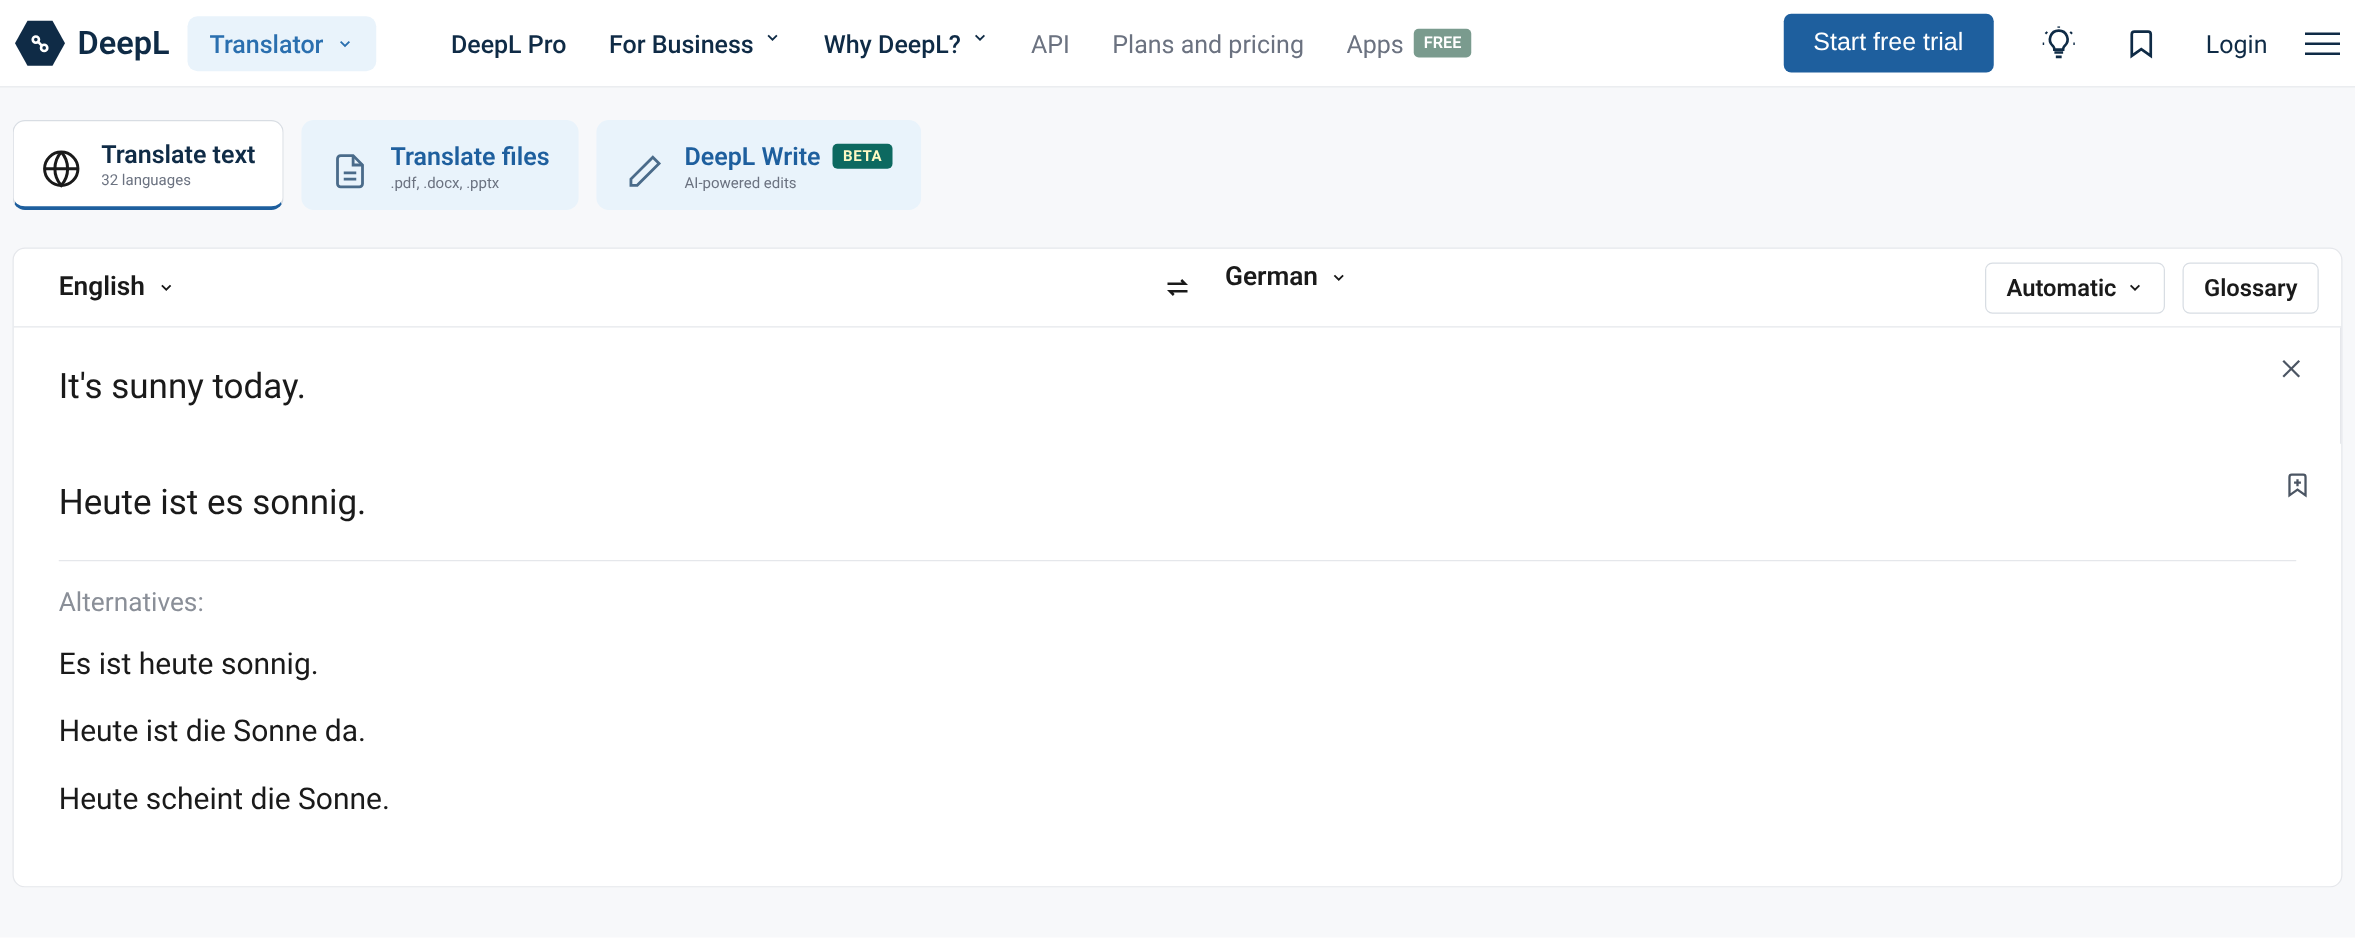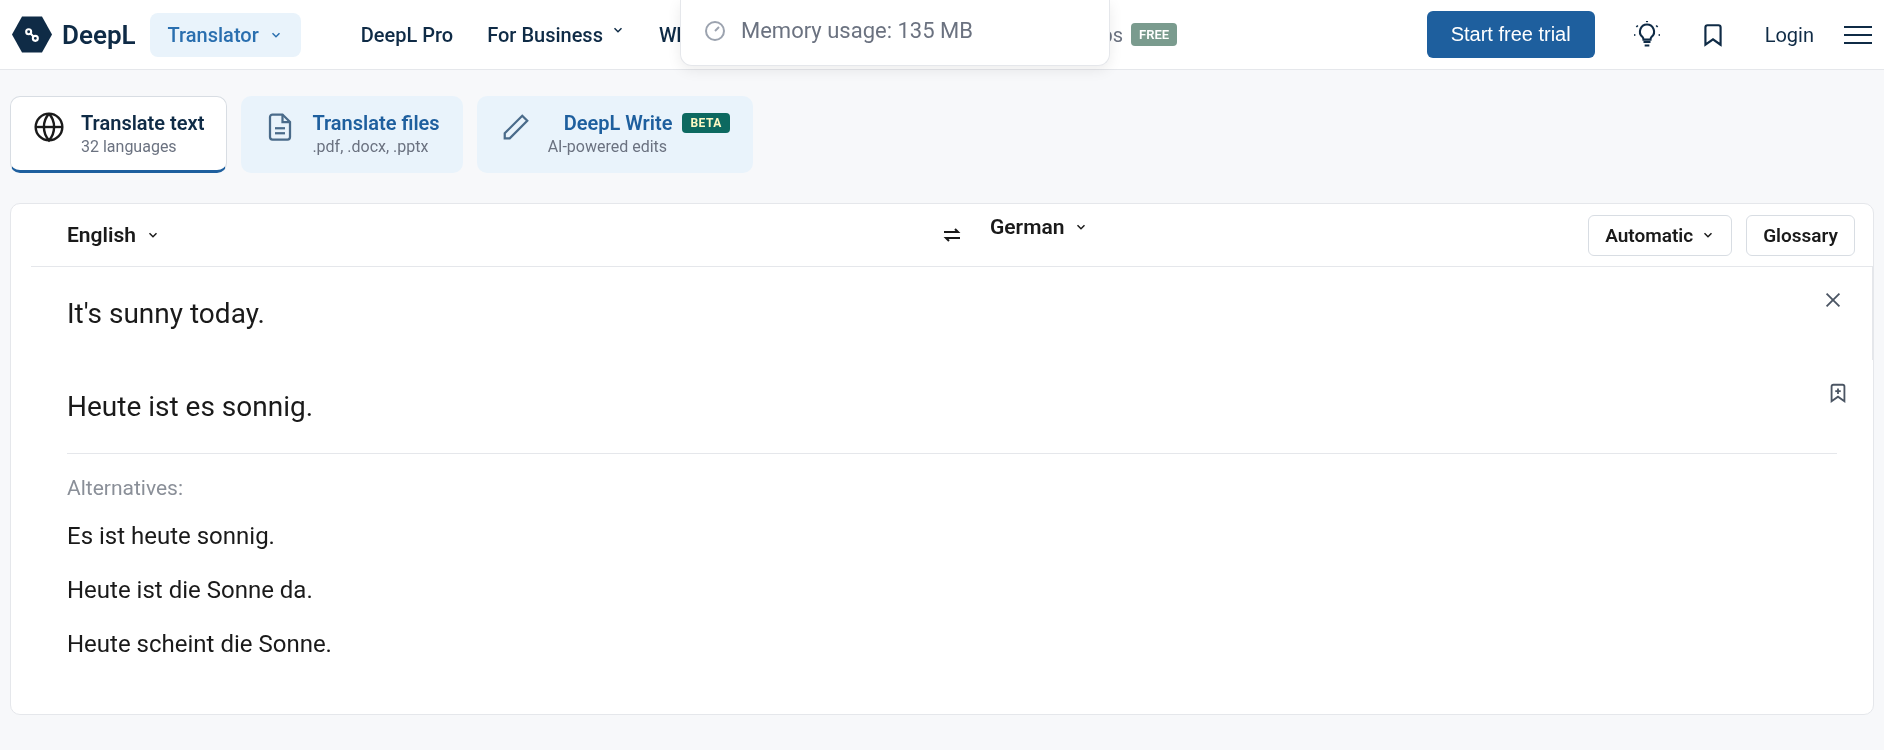--- a/index.html
+++ b/index.html
@@ -18,32 +18,32 @@
 .spacer { flex: 1; }
 .cta { background: #1e5f9e; color: #fff; border: none; padding: 12px 24px; border-radius: 6px; font-size: 20px; font-weight: 500; cursor: pointer; margin-left: 30px; }
 .icon-btn { width: 28px; height: 28px; display: flex; align-items: center; justify-content: center; cursor: pointer; color: #0F2B46; margin-left: 38px; }
 .login { font-size: 20px; color: #0F2B46; margin-left: 38px; cursor: pointer; }
 .burger { margin-left: 30px; cursor: pointer; }
 .burger div { width: 28px; height: 2px; background: #0F2B46; margin: 6px 0; }
 
 .overlay { position: absolute; top: 0; left: 680px; width: 430px; background: #fff; border: 1px solid #e5e7eb; border-top: none; border-radius: 0 0 12px 12px; box-shadow: 0 4px 14px rgba(0,0,0,0.08); padding: 18px 22px 22px; display: flex; align-items: center; gap: 14px; color: #6b7280; font-size: 22px; }
 
 .mode-tabs { display: flex; gap: 14px; padding: 26px 10px 0; }
-.mode-tab { display: flex; align-items: flex-start; gap: 16px; padding: 14px 22px; border-radius: 10px; cursor: pointer; border: 1px solid transparent; }
+.mode-tab { display: flex; align-items: flex-end; gap: 16px; padding: 14px 22px; border-radius: 10px; cursor: pointer; border: 1px solid transparent; }
 .mode-tab.active { background: #fff; border: 1px solid #d8dde3; border-bottom: 3px solid #1e5f9e; }
 .mode-tab.inactive { background: #E9F3FB; }
 .mode-icon { width: 32px; height: 32px; color: #4a6b8a; display: flex; align-items: center; justify-content: center; }
 .mode-tab.active .mode-icon { color: #1a1a1a; }
 .mode-title { font-size: 20px; font-weight: 600; color: #0F2B46; }
 .mode-tab.inactive .mode-title { color: #1e5f9e; }
-.mode-sub { font-size: 16px; color: #6b7280; margin-top: 2px; }
+.mode-sub { font-size: 12px; color: #6b7280; margin-top: 2px; }
 .beta-badge { background: #0d6960; color: #fef9c3; font-size: 12px; font-weight: 700; padding: 3px 8px; border-radius: 4px; margin-left: 10px; letter-spacing: 0.5px; }
-.mode-title-row { display: flex; align-items: center; margin-left: 16px; }
-
-.translator-box { margin: 30px 10px 0; background: #fff; border: 1px solid #e5e7eb; border-radius: 10px; padding-left: 20px; }
+.mode-title-row { display: flex; align-items: center; }
+
+.translator-box { margin: 30px 10px 0; background: #fff; border: 1px solid #e5e7eb; border-radius: 10px; }
 .lang-bar { display: flex; align-items: center; height: 62px; position: relative; }
 .lang-left { flex: 1; padding-left: 36px; }
 .lang-right { flex: 1; padding-left: 40px; display: flex; align-items: flex-start; }
 .lang-sel { display: flex; align-items: center; gap: 10px; font-size: 21px; font-weight: 600; color: #1a1a1a; cursor: pointer; }
 .swap { position: absolute; left: 50%; transform: translateX(-50%); cursor: pointer; color: #1a1a1a; }
 .right-controls { margin-left: auto; display: flex; gap: 14px; padding-right: 18px; }
 .pill-btn { border: 1px solid #d8dde3; background: #fff; border-radius: 6px; padding: 8px 16px; font-size: 19px; font-weight: 600; display: flex; align-items: center; gap: 8px; cursor: pointer; }
 .panes { display: flex; border-top: 1px solid #e5e7eb; min-height: 360px; flex-direction: column; }
 .pane { flex: 1; padding: 30px 36px; position: relative; }
 .pane.left { border-right: 1px solid #e5e7eb; }
@@ -127,27 +127,20 @@
   </div>
 
   <div class="login">Login</div>
 
   <div class="burger">
     <div></div>
       <div></div>
       <div></div>
   </div>
 
-  <div class="overlay">
-    <svg width="24" height="24" viewBox="0 0 24 24" fill="none" stroke="#9ca3af" stroke-width="2">
-        <circle cx="12" cy="12" r="9"></circle>
-        <path d="M12 12 L16 8"></path>
-      </svg>
-    <span>Memory usage: 135 MB</span>
-  </div>
 </div>
 
 <div class="mode-tabs">
   <div class="mode-tab active">
     <div class="mode-icon">
       <svg width="32" height="32" viewBox="0 0 24 24" fill="none" stroke="currentColor" stroke-width="1.8">
           <circle cx="12" cy="12" r="10"></circle>
           <line x1="2" y1="12" x2="22" y2="12"></line>
           <path d="M12 2a15 15 0 0 1 0 20a15 15 0 0 1 0-20"></path>
         </svg>

